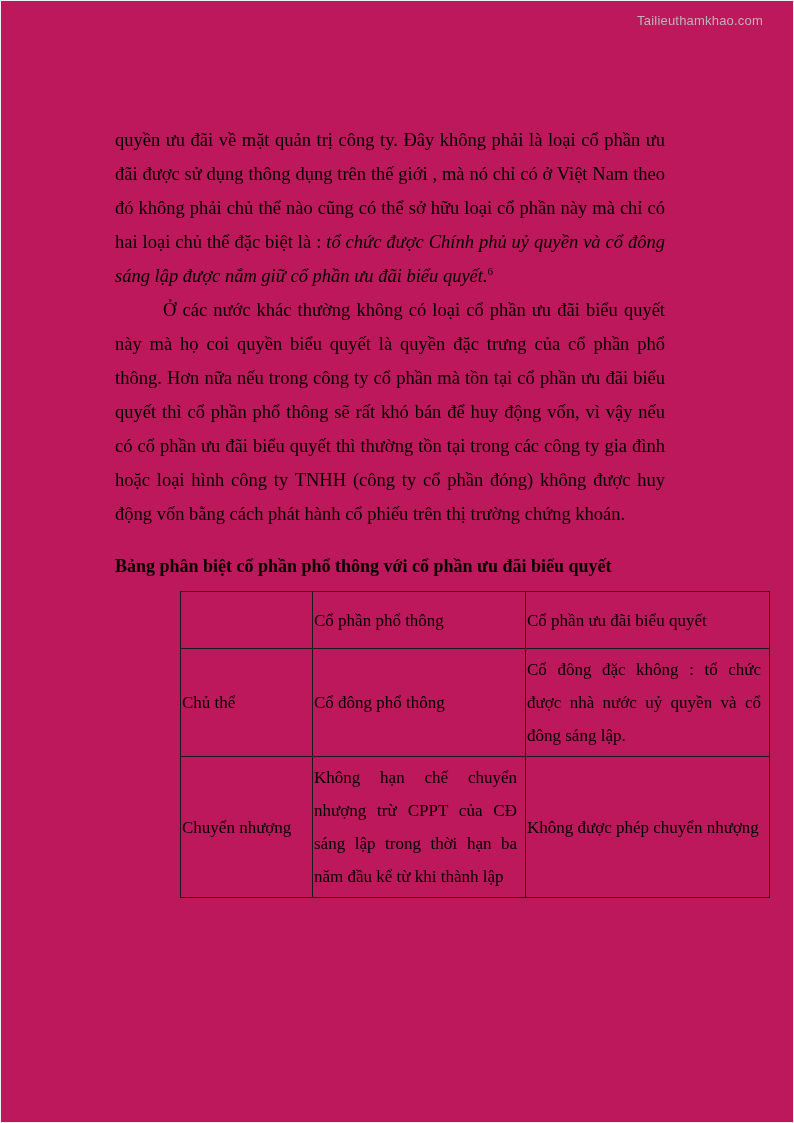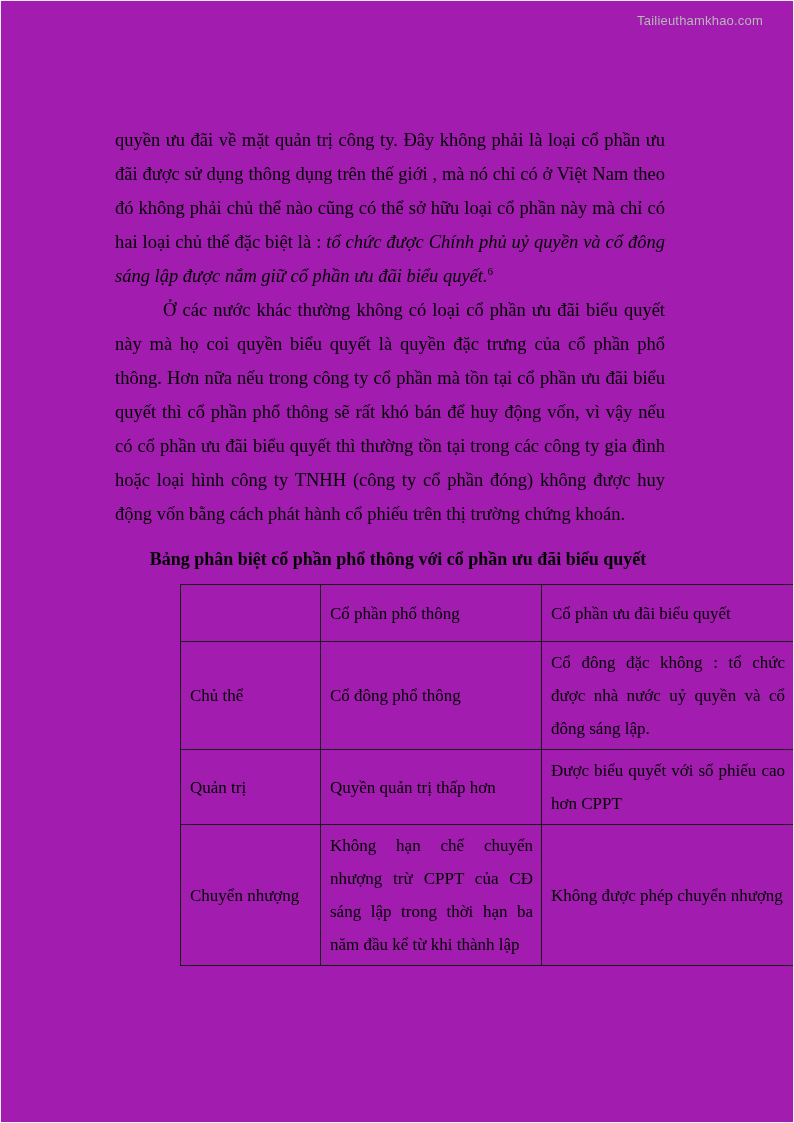--- a/index.html
+++ b/index.html
@@ -8,21 +8,21 @@
     background: #ffffff;
   }
   body {
     font-family: "Liberation Serif", "DejaVu Serif", serif;
     color: #000000;
   }
   .page {
     position: relative;
     width: 794px;
     height: 1123px;
-    background: #a21caf;
+    background: #be185d;
     box-sizing: border-box;
     border: 1px solid #f0f0f0;
     overflow: hidden;
   }
 
   .watermark {
     position: absolute;
     top: 12px;
     right: 30px;
     font-family: "Liberation Sans", "DejaVu Sans", sans-serif;
@@ -54,39 +54,38 @@
     margin-top: 0;
   }
   .italic { font-style: italic; }
   sup.fn {
     font-size: 11px;
     vertical-align: super;
     line-height: 0;
   }
 
   .table-title {
-    margin-top: 15px;
+    margin-top: 22px;
     margin-bottom: 12px;
     font-size: 18px;
     font-weight: bold;
-    text-align: center;
     line-height: 26px;
   }
 
   table.cmp {
     border-collapse: collapse;
     width: 561px;
     margin-left: 65px;
     table-layout: fixed;
   }
   table.cmp td {
     border: 1px solid #1a1a1a;
     font-size: 17px;
     line-height: 33px;
-    padding: 4px 8px 4px 9px;
+    padding: 4px 8px 4px 1px;
     vertical-align: middle;
     text-align: justify;
     text-align-last: left;
   }
   table.cmp td.c1 { width: 122px; }
   table.cmp td.c2 { width: 203px; }
   table.cmp td.c3 { width: 234px; }
   td.just { text-align: justify; text-align-last: left; }
   td.empty { height: 48px; }
 
@@ -143,25 +142,20 @@
           <td class="c1 empty"></td>
           <td class="c2">Cổ phần phổ thông</td>
           <td class="c3">Cổ phần ưu đãi biểu quyết</td>
         </tr>
         <tr>
           <td class="c1">Chủ thể</td>
           <td class="c2">Cổ đông phổ thông</td>
           <td class="c3 just">Cổ đông đặc không : tổ chức được nhà nước uỷ quyền và cổ đông sáng lập.</td>
         </tr>
         <tr>
-          <td class="c1">Quản trị</td>
-          <td class="c2">Quyền quản trị thấp hơn</td>
-          <td class="c3 just">Được biểu quyết với số phiếu cao hơn CPPT</td>
-        </tr>
-        <tr>
           <td class="c1">Chuyển nhượng</td>
           <td class="c2 just">Không hạn chế chuyển nhượng trừ CPPT của CĐ sáng lập trong thời hạn ba năm đầu kể từ khi thành lập</td>
           <td class="c3 just">Không được phép chuyển nhượng</td>
         </tr>
       </tbody>
     </table>
 
   </div>
 
 

